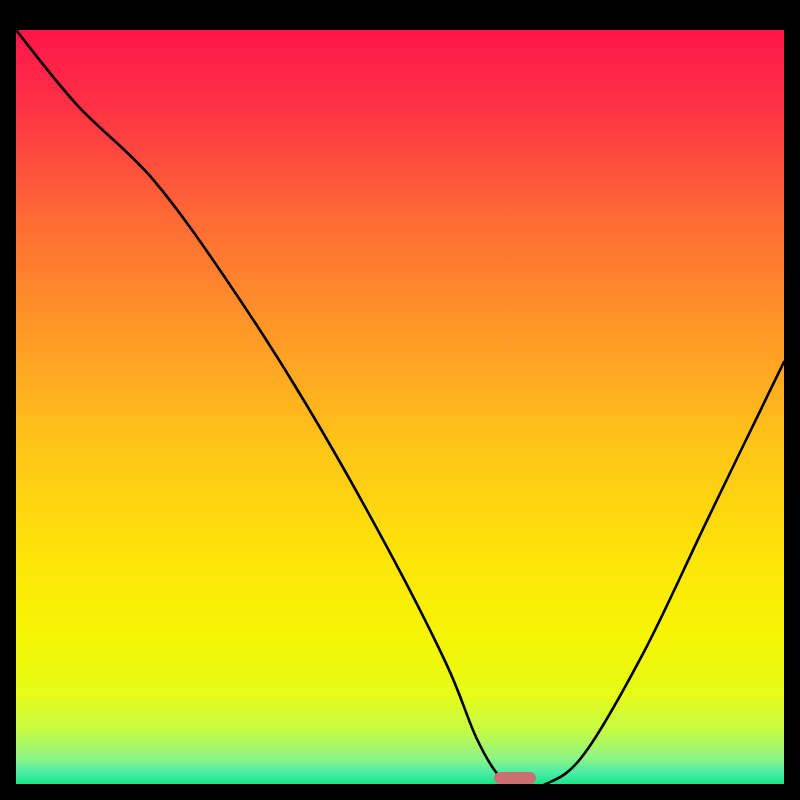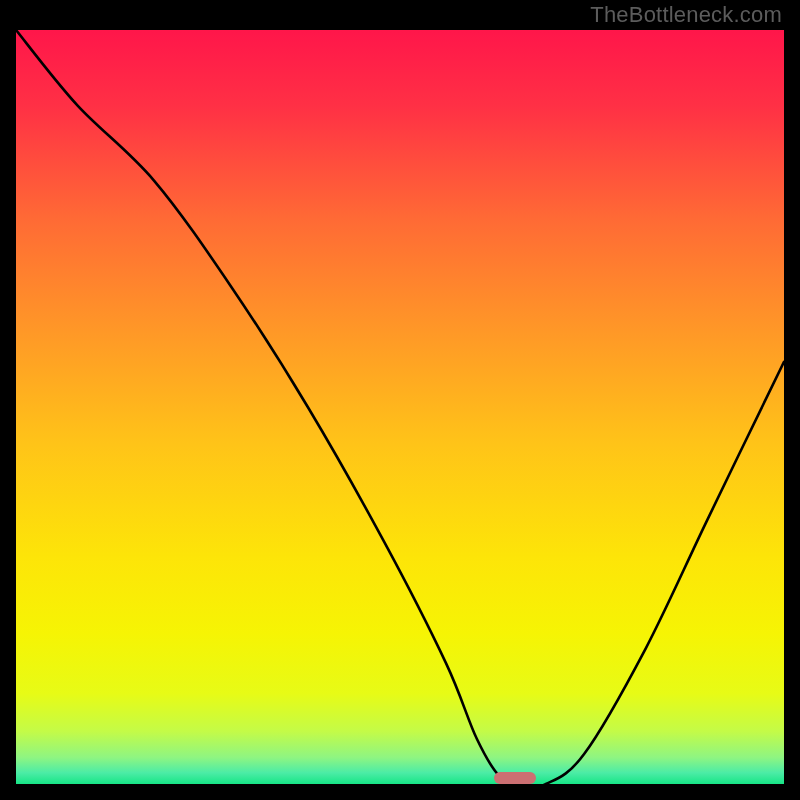--- a/index.html
+++ b/index.html
@@ -54,21 +54,20 @@
     height: 12px;
     border-radius: 6px;
     background: #cc6f72;
   }
 </style>
 </head>
 <body>
 
 <div class="frame">
 
-  <div class="watermark">TheBottleneck.com</div>
 
   <div class="plot">
 
     <svg class="grad" viewBox="0 0 768 754" preserveAspectRatio="none">
       <defs>
         <linearGradient id="bg" x1="0" y1="0" x2="0" y2="1">
             <stop offset="0%" stop-color="#ff164a"></stop>
             <stop offset="10%" stop-color="#ff3045"></stop>
             <stop offset="25%" stop-color="#ff6a35"></stop>
             <stop offset="40%" stop-color="#ff9827"></stop>

